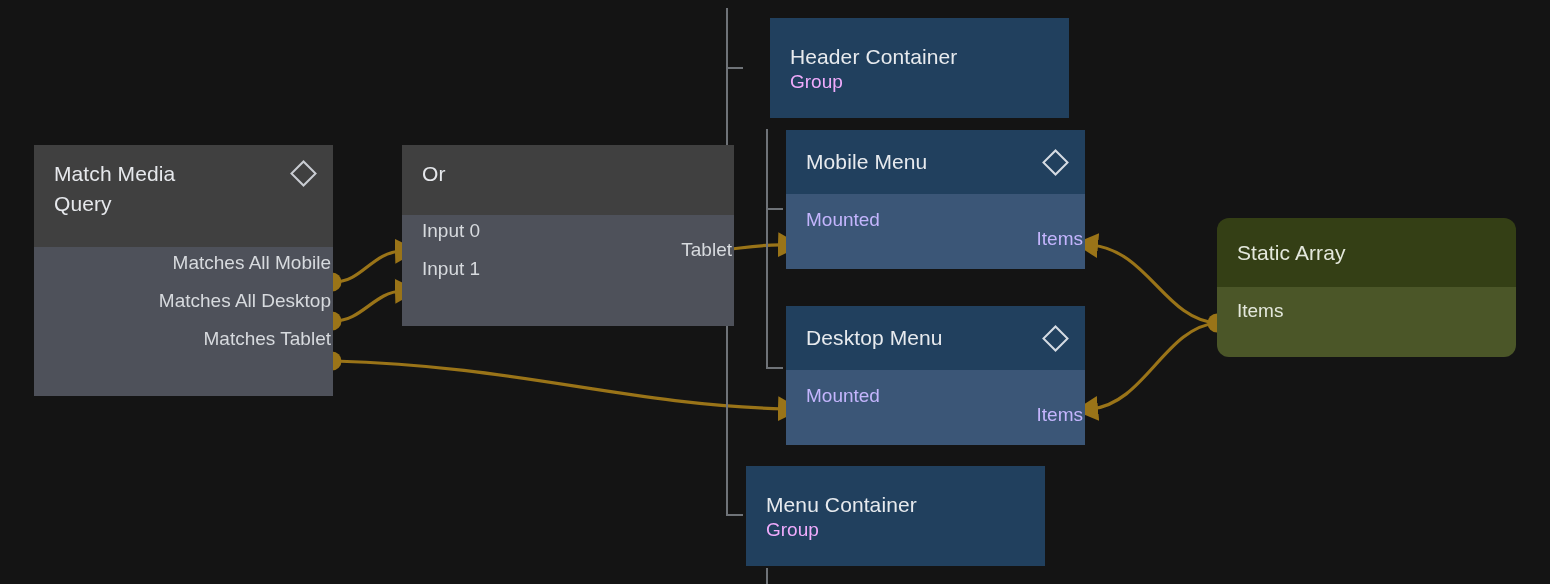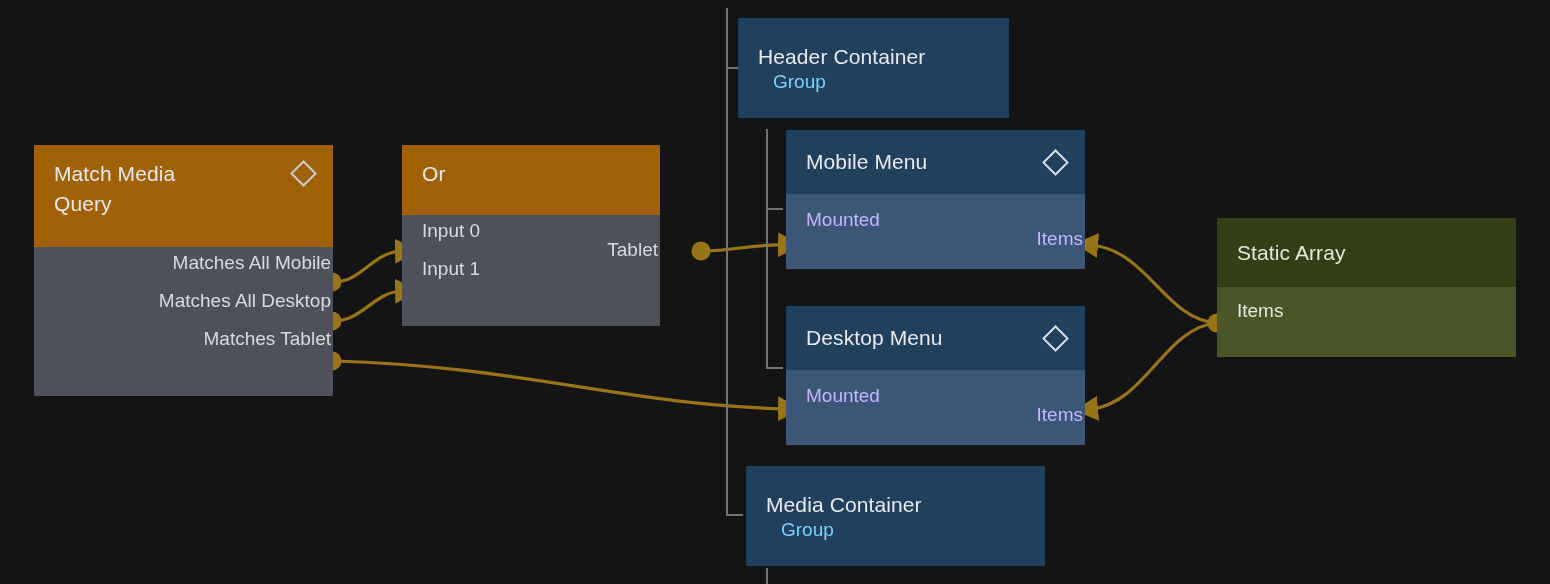--- a/index.html
+++ b/index.html
@@ -73,31 +73,31 @@
   .diamond {
     width: 19px;
     height: 19px;
     transform: rotate(45deg);
     box-sizing: border-box;
     margin-top: 5px;
     margin-right: 2px;
   }
 
   
-  .node.grey .node-header { background: #a16207; }
+  .node.grey .node-header { background: #404040; }
   .node.grey .node-body   { background: #4e515a; }
   .node.grey .node-title  { color: #e6e8ec; }
   .node.grey .port-label  { color: #d7dade; }
   .node.grey .diamond     { border: 2.4px solid #c9ccd2; }
 
   
   .node.blue .node-header { background: #21405e; }
   .node.blue .node-body   { background: #3b5677; }
   .node.blue .node-title  { color: #e7eaee; }
-  .node.blue .node-subtitle { color: #7dd3fc; margin-left: 15px; }
+  .node.blue .node-subtitle { color: #f0abfc; }
   .node.blue .port-label  { color: #c4b5fd; }
   .node.blue .diamond     { border: 2.4px solid #d5dbe3; }
 
   
   .node.green .node-header { background: #343f15; }
   .node.green .node-body   { background: #4b5628; }
   .node.green .node-title  { color: #e4e8dc; }
   .node.green .port-label  { color: #e4e8dc; }
 
   
@@ -178,36 +178,36 @@
       </div>
       <div class="port-row">
         <span class="port-label right">Matches All Desktop</span>
       </div>
       <div class="port-row">
         <span class="port-label right">Matches Tablet</span>
       </div>
     </div>
   </div>
 
-  <div class="node grey" style="left:402px; top:145px; width:258px; height:181px;">
+  <div class="node grey" style="left:402px; top:145px; width:332px; height:181px;">
     <div class="node-header" style="height:70px;">
       <div class="node-title">Or</div>
     </div>
     <div class="node-body" style="height:111px;">
       <div class="port-row">
         <span class="port-label leftside">Input 0</span>
         <span class="port-label right">Tablet</span>
       </div>
       <div class="port-row">
         <span class="port-label leftside">Input 1</span>
       </div>
     </div>
   </div>
 
-  <div class="node blue group" style="left:738px; top:18px; width:271px; height:100px;">
+  <div class="node blue group" style="left:770px; top:18px; width:299px; height:100px;">
     <div class="node-header">
       <div class="node-title">Header Container</div>
       <div class="node-subtitle">Group</div>
     </div>
   </div>
 
   <div class="node blue" style="left:786px; top:130px; width:299px; height:139px;">
     <div class="node-header" style="height:64px; align-items:center; padding-top:0; padding-bottom:0;">
       <div class="node-title">Mobile Menu</div>
       <div class="diamond" style="margin-top:0;"></div>
@@ -228,26 +228,26 @@
     <div class="node-body" style="height:75px; padding-top:16px;">
       <div class="port-row">
         <span class="port-label leftside">Mounted</span>
         <span class="port-label right">Items</span>
       </div>
     </div>
   </div>
 
   <div class="node blue group" style="left:746px; top:466px; width:299px; height:100px;">
     <div class="node-header">
-      <div class="node-title">Media Container</div>
+      <div class="node-title">Menu Container</div>
       <div class="node-subtitle">Group</div>
     </div>
   </div>
 
-  <div class="node green" style="left:1217px; top:218px; width:299px; height:139px;">
+  <div class="node green" style="left:1217px; top:218px; width:299px; height:139px;border-radius:12px;">
     <div class="node-header" style="height:69px; align-items:center; padding-top:0; padding-bottom:0;">
       <div class="node-title">Static Array</div>
     </div>
     <div class="node-body" style="height:70px; padding-top:14px;">
       <div class="port-row">
         <span class="port-label leftside">Items</span>
       </div>
     </div>
   </div>
 

